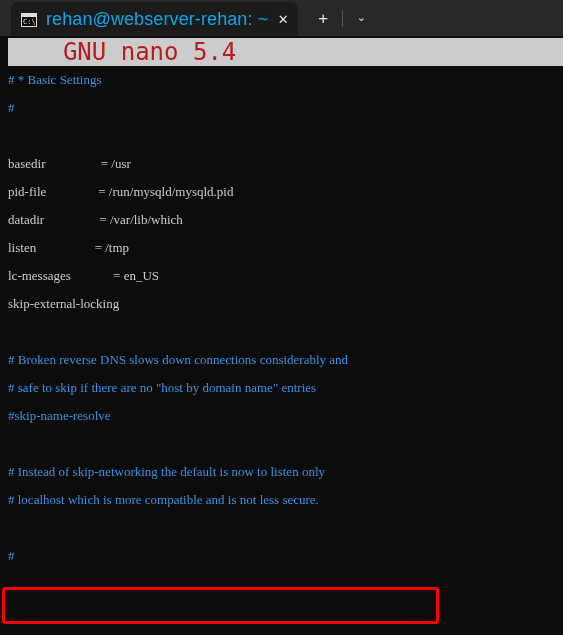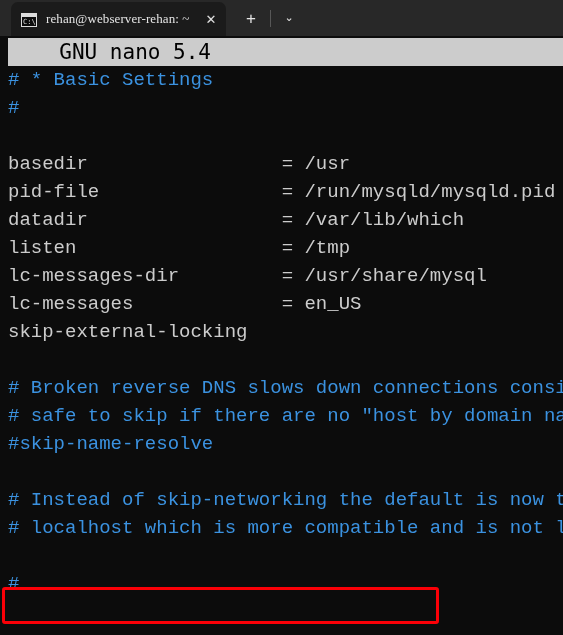--- a/index.html
+++ b/index.html
@@ -47,23 +47,23 @@
   }
   .tab-icon {
     width: 16px;
     height: 14px;
     flex: 0 0 auto;
     margin-right: 9px;
     position: relative;
     display: block;
   }
   .tab-title {
-    font-family: Liberation Serif, serif;
-    font-size: 13px;
-    color: #e5e5e5;
+    font-family: Liberation Sans, sans-serif;
+    font-size: 18px;
+    color: #0ea5e9;
     white-space: nowrap;
     letter-spacing: 0.1px;
     flex: 1 1 auto;
   }
   .tab-close {
     width: 30px;
     height: 34px;
     display: flex;
     align-items: center;
     justify-content: center;
@@ -109,44 +109,44 @@
     overflow: hidden;
   }
 
   .nano-title {
     position: absolute;
     left: 8px;
     top: 2px;
     right: 0;
     height: 28px;
     background: #cccccc;
-    color: #000000;
+    color: #b91c1c;
     font-family: "DejaVu Sans Mono", monospace;
-    font-size: 21px;
+    font-size: 24px;
     line-height: 28px;
     padding-left: 26px;
     box-sizing: border-box;
     white-space: pre;
     letter-spacing: 0px;
   }
 
   .buffer {
     position: absolute;
     left: 0;
     top: 30px;
     right: 0;
     bottom: 0;
     padding-left: 8px;
     box-sizing: border-box;
   }
   .line {
     height: 28px;
     line-height: 28px;
-    font-family: Liberation Mono, monospace;
-    font-size: 19px;
+    font-family: Liberation Serif, serif;
+    font-size: 13px;
     white-space: pre;
     color: #cccccc;
     letter-spacing: 0px;
     overflow: hidden;
   }
   .line.comment { color: #3b92e0; }
   .line.blank   { color: transparent; }
 
   
   .redbox {
@@ -190,21 +190,20 @@
     <div class="nano-title">  GNU nano 5.4</div>
 
     <div class="buffer">
         <div class="line comment"># * Basic Settings</div>
         <div class="line comment">#</div>
         <div class="line blank"></div>
         <div class="line">basedir                 = /usr</div>
         <div class="line">pid-file                = /run/mysqld/mysqld.pid</div>
         <div class="line">datadir                 = /var/lib/which</div>
         <div class="line">listen                  = /tmp</div>
-        <div class="line">lc-messages-dir         = /usr/share/mysql</div>
         <div class="line">lc-messages             = en_US</div>
         <div class="line">skip-external-locking</div>
         <div class="line blank"></div>
         <div class="line comment"># Broken reverse DNS slows down connections considerably and</div>
         <div class="line comment"># safe to skip if there are no "host by domain name" entries</div>
         <div class="line comment">#skip-name-resolve</div>
         <div class="line blank"></div>
         <div class="line comment"># Instead of skip-networking the default is now to listen only</div>
         <div class="line comment"># localhost which is more compatible and is not less secure.</div>
         <div class="line blank"></div>

